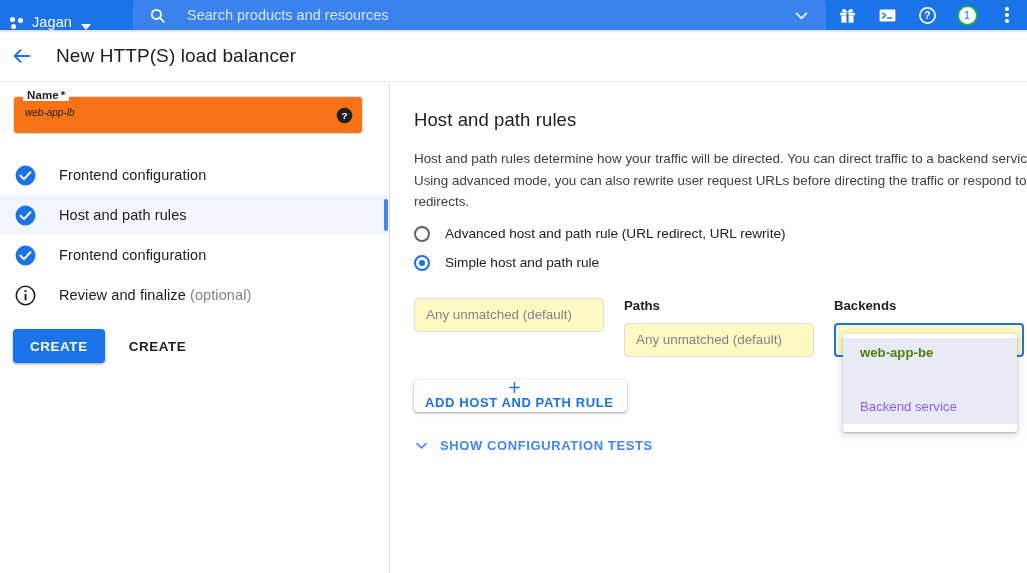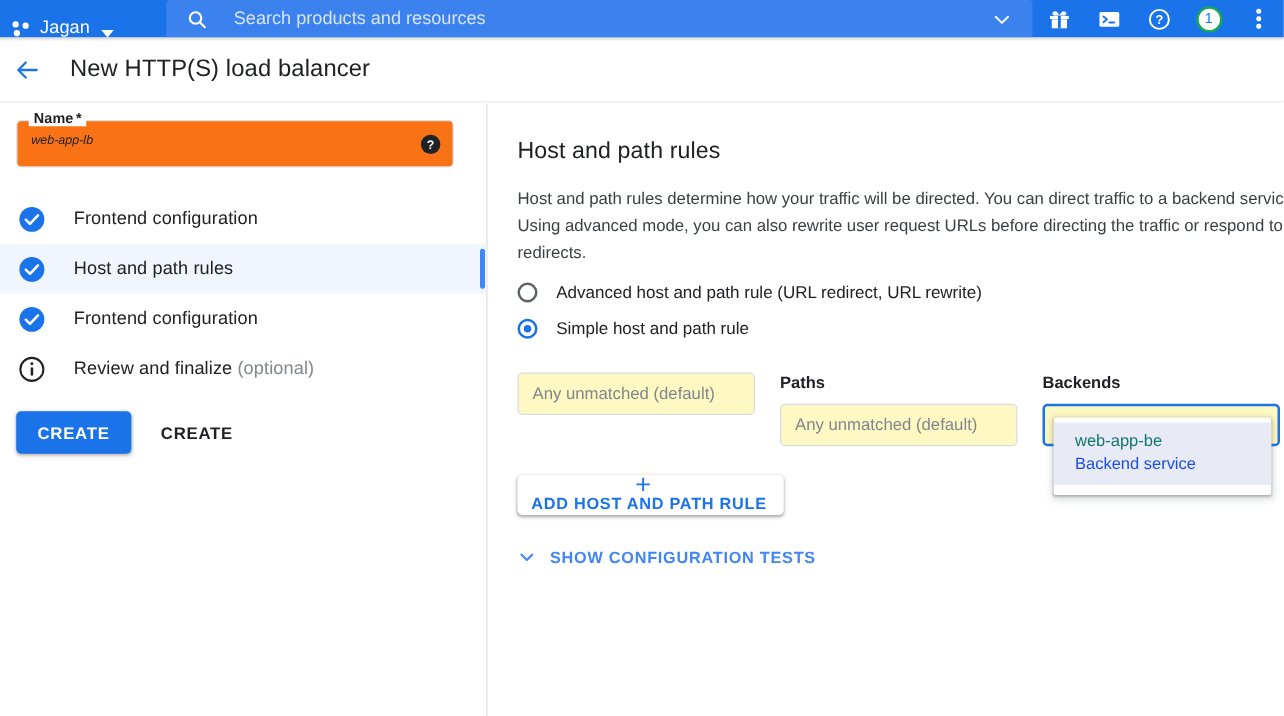--- a/index.html
+++ b/index.html
@@ -349,28 +349,29 @@
     padding: 4px 0 8px 0;
     z-index: 20;
   }
   .dd-item {
     background: #e8eaf6;
     padding: 6px 0 8px 17px;
     cursor: pointer;
   }
   .dd-title {
     font-size: 13.2px;
-    font-weight: 400;
-    color: #0f766e;
+    font-weight: 700;
+    color: #4d7c0f;
     line-height: 17px;
   }
   .dd-sub {
     font-size: 13.2px;
-    color: #1d4ed8;
+    color: #8b5cf6;
     line-height: 19px;
+    margin-top: 36px;
   }
 
   .add-rule-btn {
     margin-top: 23px;
     display: inline-flex;
     align-items: center;
     height: 32px;
     padding: 0 14px 0 11px;
     background: #ffffff;
     border: none;

